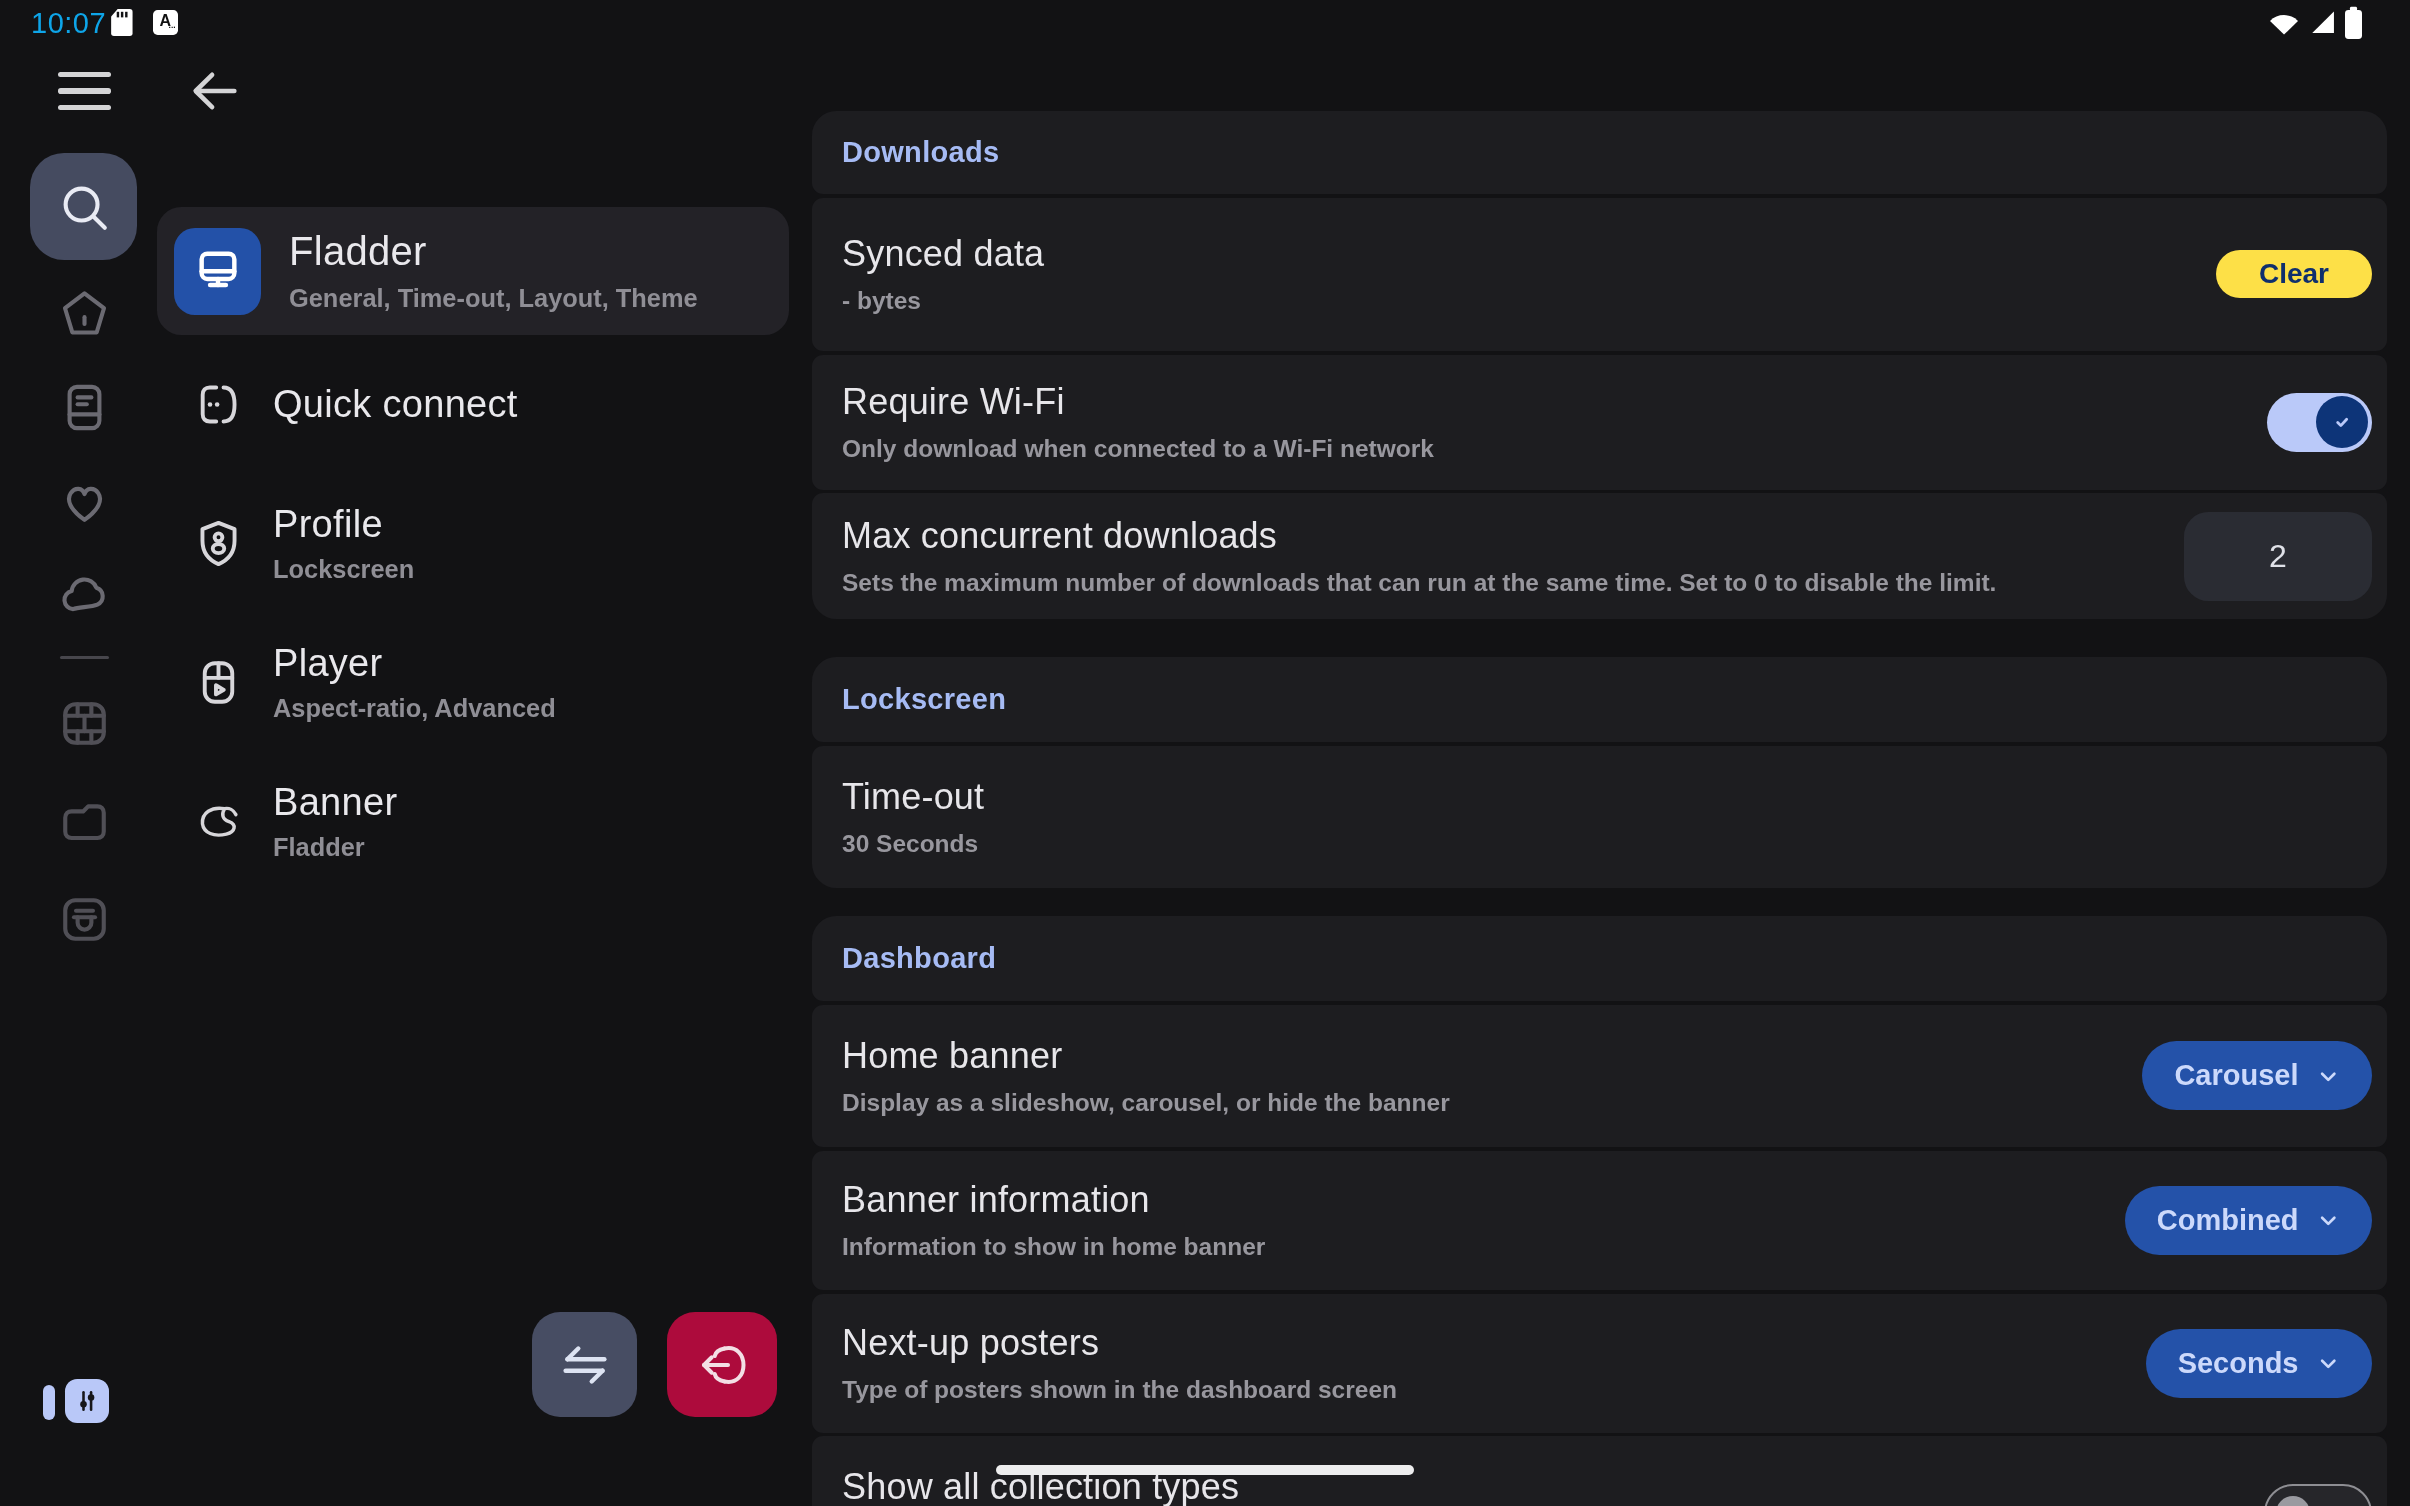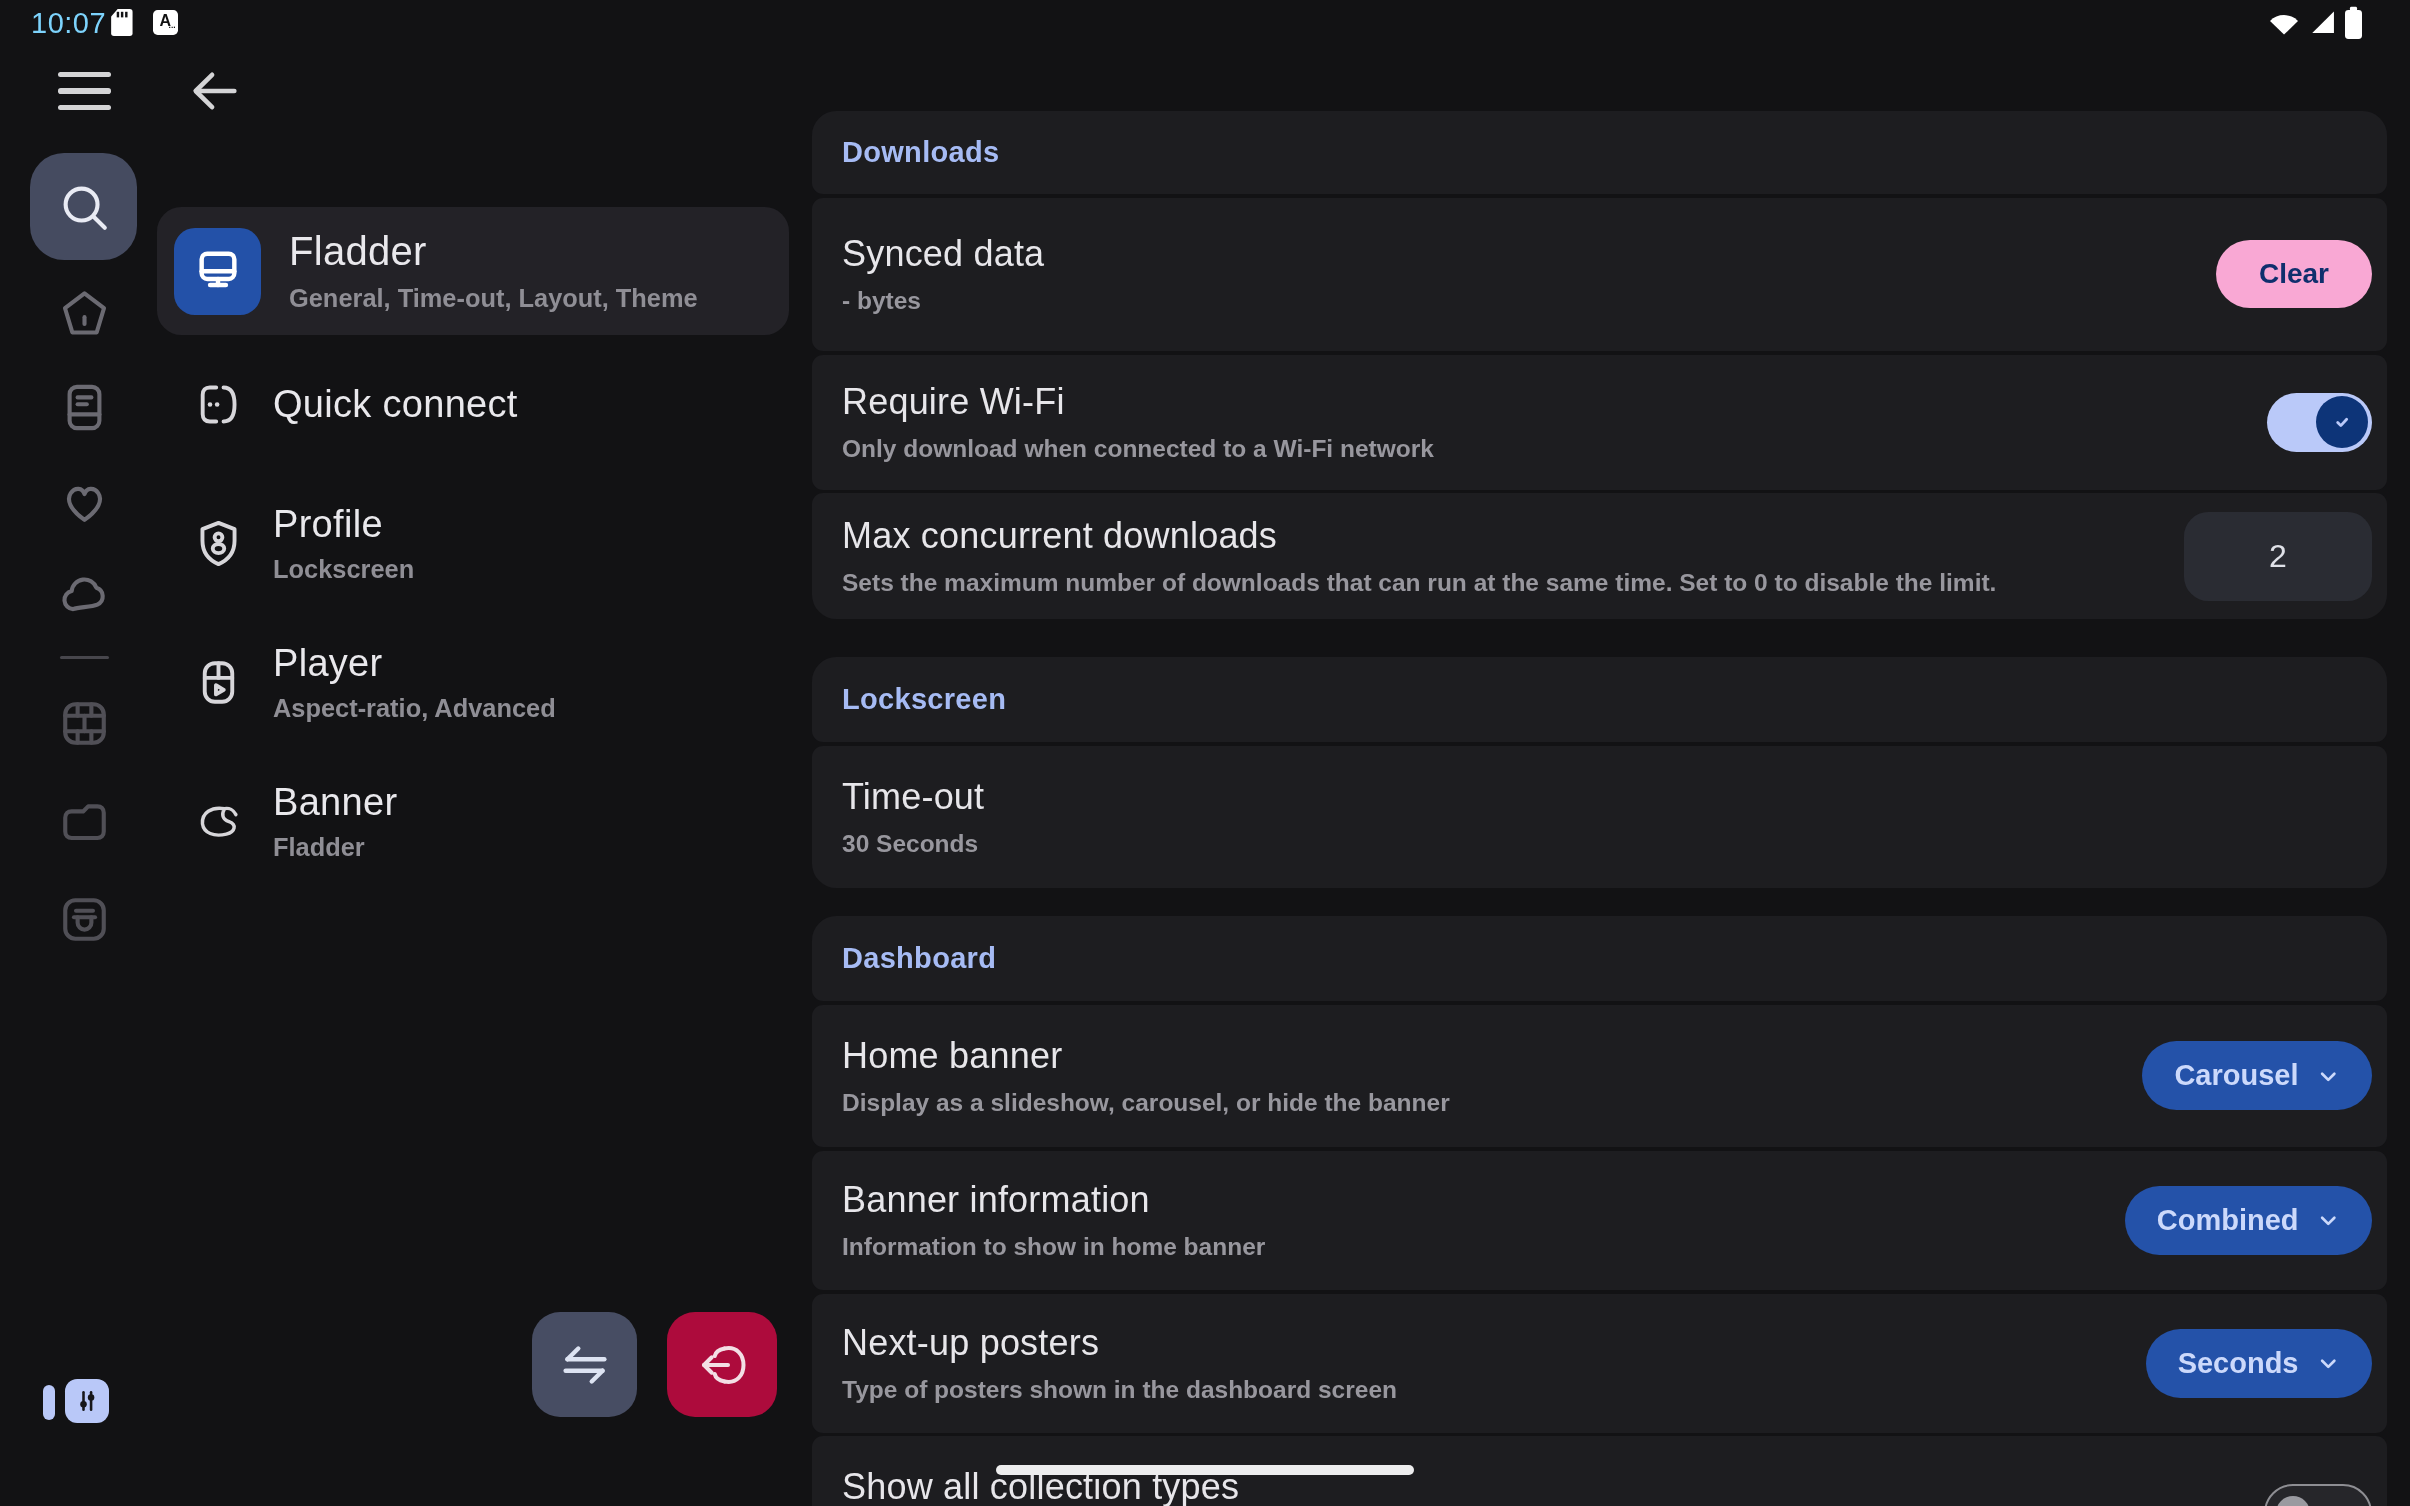--- a/index.html
+++ b/index.html
@@ -3,21 +3,21 @@
 <meta charset="utf-8">
 <style>
   html,body{margin:0;padding:0;background:#000;}
   .screen{position:relative;width:2411px;height:1507px;background:#121214;overflow:hidden;
           font-family:"Liberation Sans","DejaVu Sans",sans-serif;color:#e5e4e8;}
   svg{display:block;}
   .abs{position:absolute;}
 
   
   .statusbar{position:absolute;top:0;left:0;right:0;height:45px;}
-  .time{position:absolute;left:31px;top:6.6px;font-size:29px;font-weight:500;color:#7dd3fc;letter-spacing:0.5px;}
+  .time{position:absolute;left:31px;top:6.6px;font-size:29px;font-weight:500;color:#0ea5e9;letter-spacing:0.5px;}
   .a-badge{position:absolute;left:153px;top:10.4px;width:24.5px;height:24.5px;border-radius:4.7px;background:#fff;
            color:#111;font-size:16px;font-weight:700;text-align:center;line-height:22.6px;}
   .a-badge::after{content:"...";position:absolute;right:1.9px;bottom:-1.9px;font-size:8.5px;letter-spacing:0;color:#111;}
 
   
   .hamburger{position:absolute;left:58px;top:72px;width:53px;cursor:pointer;}
   .hamburger i{display:block;height:5.2px;border-radius:2.8px;background:#d4d4d6;margin-bottom:11.3px;}
   .hamburger i:last-child{margin-bottom:0;}
   .backbtn{position:absolute;left:186px;top:62px;width:58px;height:58px;color:#d4d4d6;cursor:pointer;}
 
@@ -49,21 +49,21 @@
   .sec-header{height:83px;border-radius:24.5px 24.5px 11.3px 11.3px;margin-bottom:3.8px;display:flex;align-items:center;
               padding-left:30px;font-size:29px;font-weight:700;color:#a6bbf4;letter-spacing:0.3px;}
   .row{border-radius:11.3px;margin-bottom:3.8px;display:flex;align-items:center;padding:0 15px 0 30px;}
   .row.last{border-radius:11.3px 11.3px 24.5px 24.5px;}
   .row-text{flex:1;min-width:0;padding-right:38px;}
   .row-title{font-size:36px;font-weight:400;color:#e7e6ea;letter-spacing:0.2px;}
   .row-sub{margin-top:12.2px;font-size:24.5px;font-weight:600;color:#98979e;}
   .gap-lg{margin-bottom:38px !important;}
   .gap-md{margin-bottom:28px !important;}
 
-  .pill-btn{border:none;height:68px;padding:0 43px;border-radius:34px;background:#f9a8d4;color:#0f2f6d;
+  .pill-btn{border:none;height:48px;padding:0 43px;border-radius:34px;background:#fde047;color:#0f2f6d;
             font-family:inherit;font-size:28px;font-weight:700;cursor:pointer;}
   .valbox{width:188px;height:89px;border-radius:24.5px;background:#2a2c33;display:flex;align-items:center;justify-content:center;
           font-size:32px;color:#dfe1e8;cursor:text;}
   .toggle-on{position:relative;width:105px;height:59px;border-radius:30px;background:#bac9f9;flex:none;cursor:pointer;}
   .toggle-on .thumb{position:absolute;right:3.8px;top:3.8px;width:52px;height:52px;border-radius:50%;background:#0d3478;
                     display:flex;align-items:center;justify-content:center;color:#bac9f9;}
   .toggle-off{position:relative;width:104px;height:58px;border-radius:29px;background:#26262a;border:2.8px solid #8e8e93;flex:none;cursor:pointer;}
   .toggle-off .thumb{position:absolute;left:10.4px;top:9.4px;width:34px;height:34px;border-radius:50%;background:#9a9aa0;}
   .dropdown{display:flex;align-items:center;gap:17px;height:69px;padding:0 32px;border-radius:35px;background:#2452a9;
             color:#ccd9fb;font-size:29px;font-weight:700;cursor:pointer;flex:none;}

